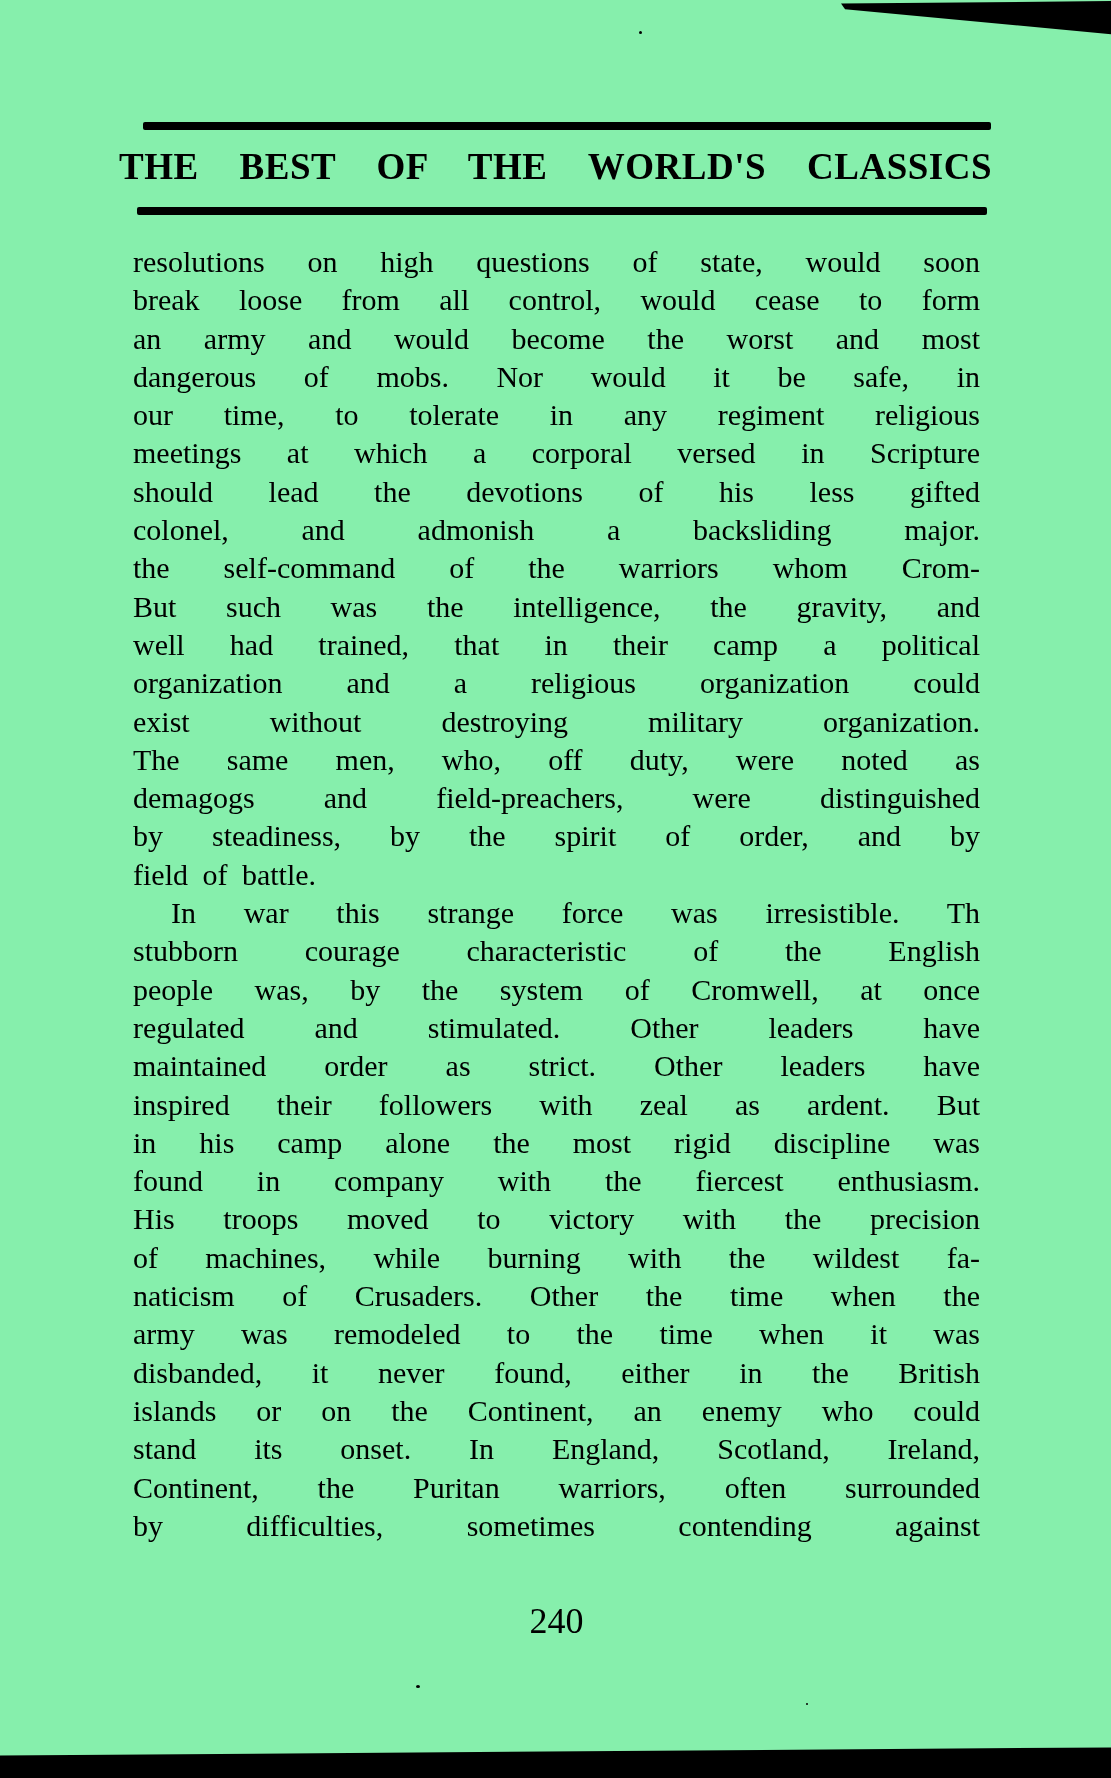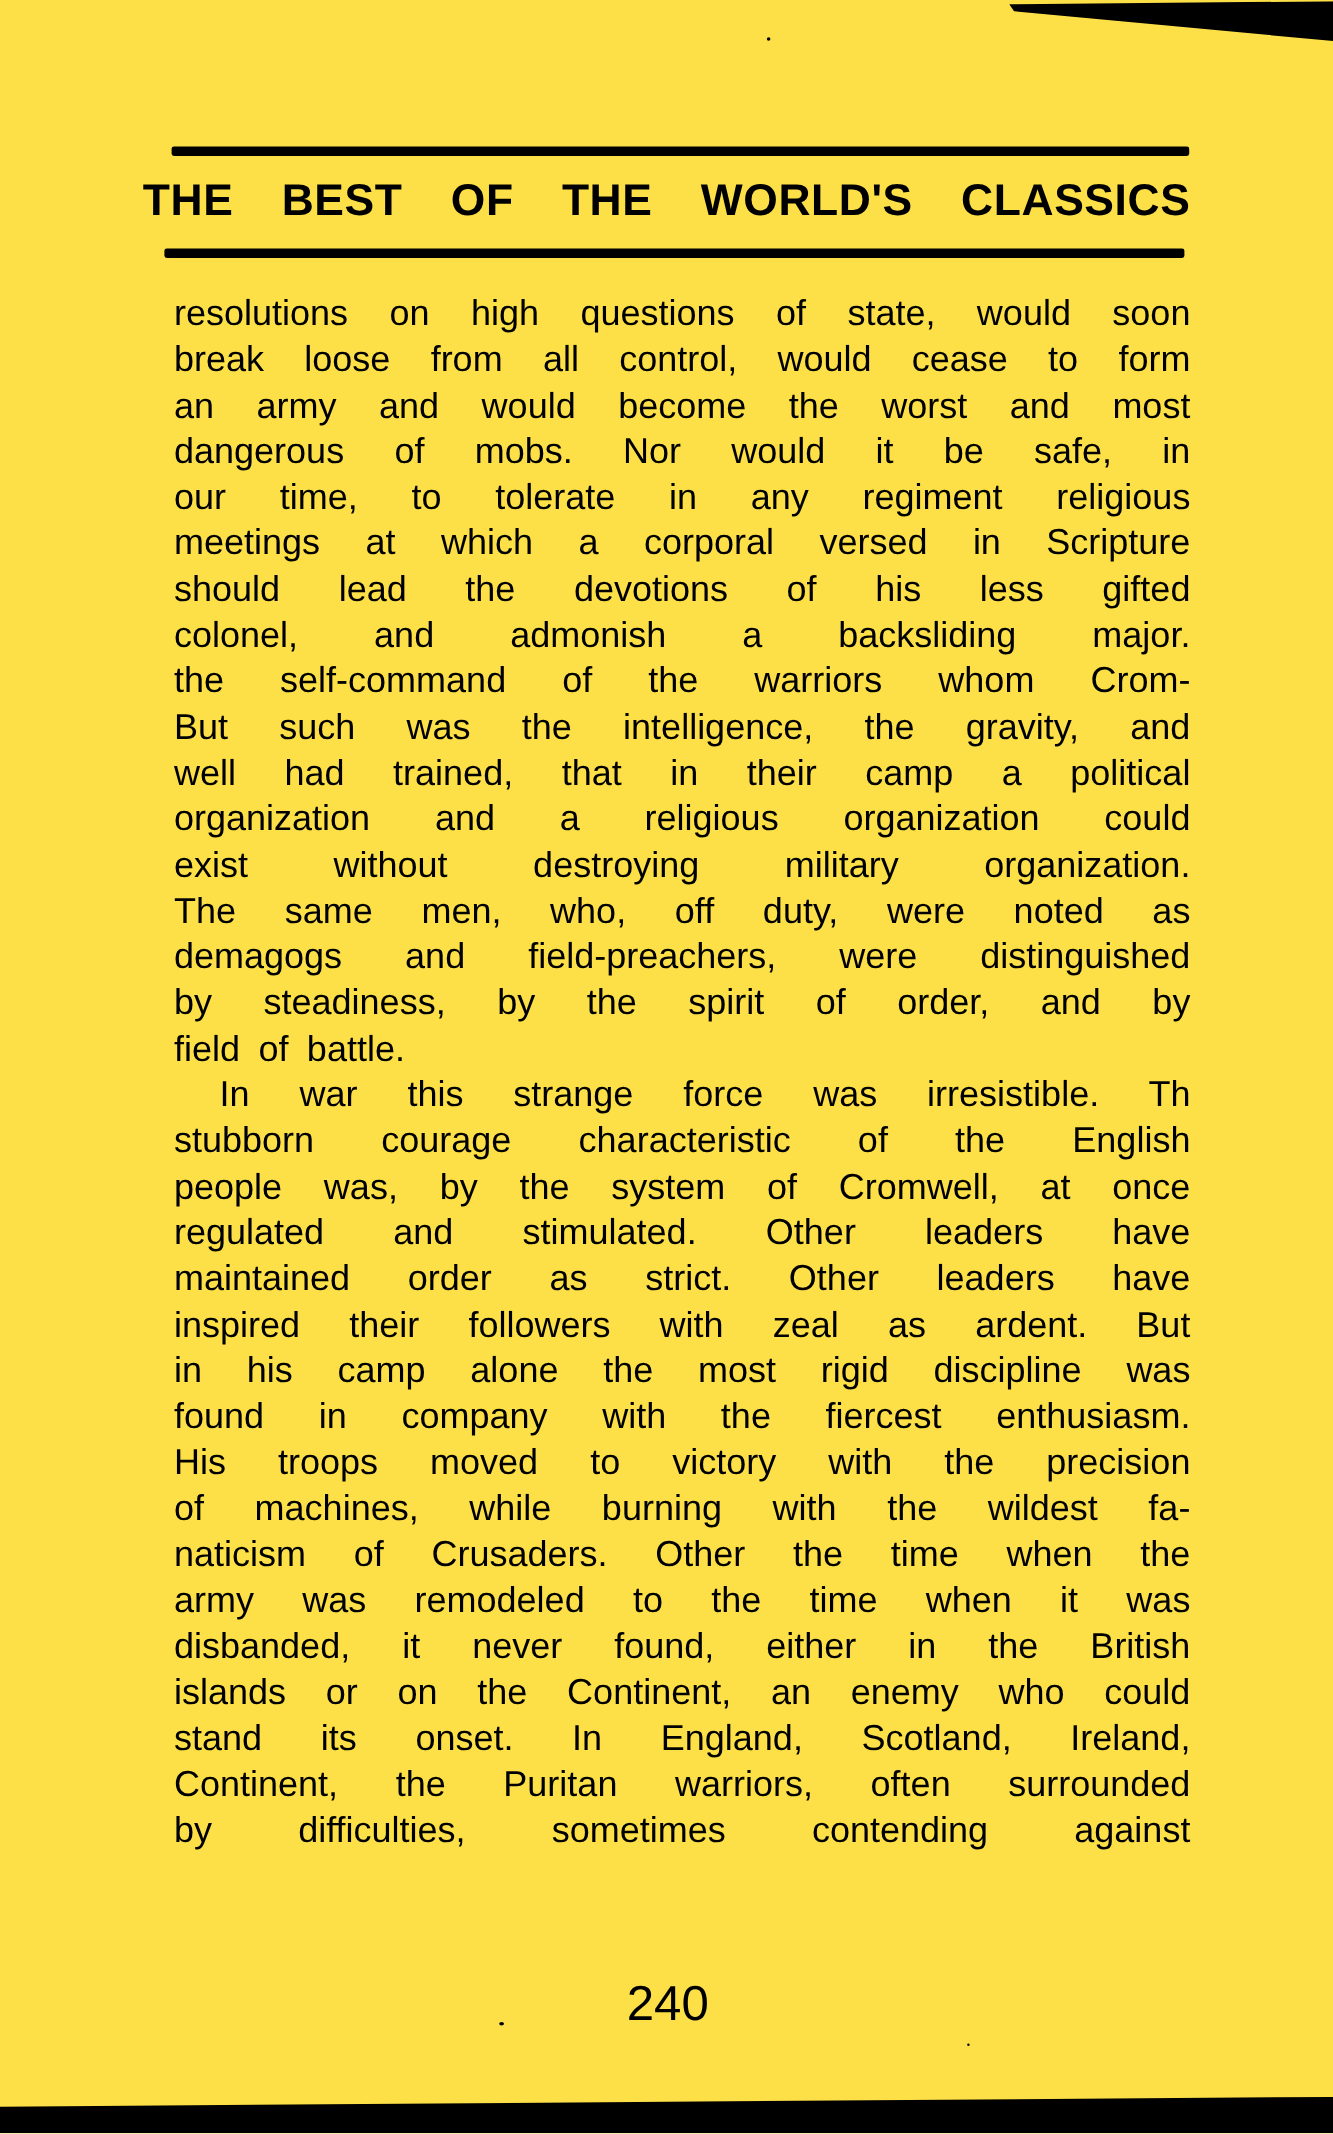--- a/index.html
+++ b/index.html
@@ -1,22 +1,22 @@
 <!DOCTYPE html>
 <html><head>
 <meta charset="utf-8">
 <style>
   html, body { margin: 0; padding: 0; background: #ffffff; }
   .page {
     position: relative;
     width: 1111px;
     height: 1778px;
-    background: #fde047;
+    background: #86efac;
     overflow: hidden;
-    font-family: Liberation Sans, sans-serif;
+    font-family: Liberation Serif, serif;
     color: #000000;
   }
   
   .corner-wedge {
     position: absolute;
     top: 0; right: 0;
     width: 270px; height: 36px;
     background: #000;
     clip-path: polygon(0% 10%, 100% 3%, 100% 95%, 1.5% 26%);
   }
@@ -38,36 +38,36 @@
   .header-title {
     position: absolute;
     left: 119px; top: 143px; width: 873px;
     font-size: 37px; font-weight: bold; line-height: 48px;
     letter-spacing: 0.5px;
     text-align: justify; text-align-last: justify;
   }
   
   .body-text {
     position: absolute;
-    left: 145px; top: 243px; width: 847px;
+    left: 133px; top: 243px; width: 847px;
     font-size: 30px;
   }
   .line {
     height: 38.3px; line-height: 38.3px;
     overflow: hidden;
     text-align: justify; text-align-last: justify;
   }
   .line.end-paragraph { text-align-last: left; word-spacing: 7px; }
   .line.indent { text-indent: 38px; }
   
   .page-number {
     position: absolute;
     left: 133px; top: 1601px; width: 847px;
     text-align: center;
-    font-size: 41px; line-height: 40px; margin-top: 48px;
+    font-size: 36px; line-height: 40px;
   }
 </style>
 </head>
 <body>
 
 <div class="page">
 
   <div class="corner-wedge"></div>
   <div class="speck s1"></div>
   <div class="speck s2"></div>

